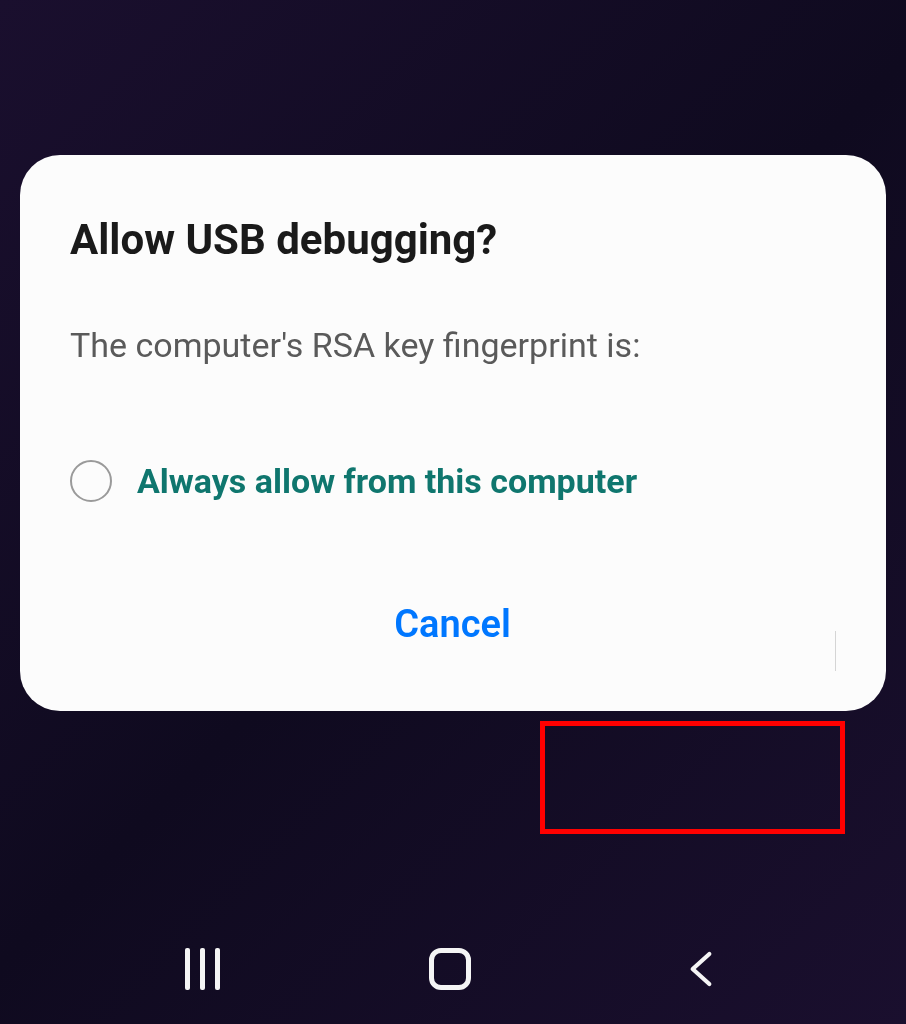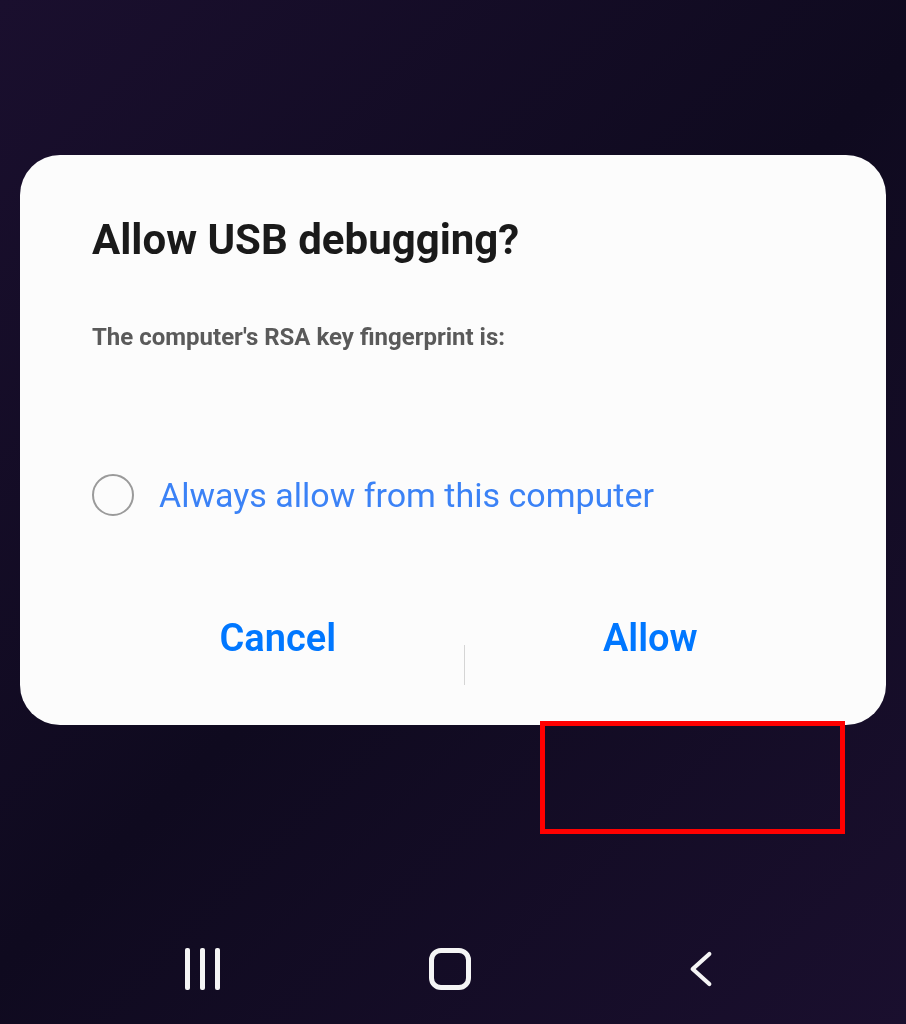--- a/index.html
+++ b/index.html
@@ -17,58 +17,58 @@
       overflow: hidden;
     }
     
     .dialog {
       position: absolute;
       top: 155px;
       left: 20px;
       right: 20px;
       background: #fcfcfc;
       border-radius: 40px;
-      padding: 60px 50px 40px 72px;
+      padding: 60px 50px 40px 50px;
     }
     
     .dialog-title {
       font-size: 42px;
       font-weight: 700;
       color: #1a1a1a;
       margin-bottom: 55px;
     }
     
     .dialog-message {
-      font-size: 24px;
+      font-size: 34px;
       color: #5a5a5a;
       line-height: 1.55;
-      margin-bottom: 81px;
-      font-weight: 700;
+      margin-bottom: 36px;
+      font-weight: 400;
     }
     
     .checkbox-row {
       display: flex;
       align-items: center;
       gap: 25px;
       margin-bottom: 75px;
     }
     
     .checkbox-circle {
       width: 42px;
       height: 42px;
       border: 2.5px solid #9a9a9a;
       border-radius: 50%;
       flex-shrink: 0;
       cursor: pointer;
     }
     
     .checkbox-label {
       font-size: 34px;
-      color: #3b82f6;
-      font-weight: 400;
+      color: #0f766e;
+      font-weight: 700;
     }
     
     .button-row {
       display: flex;
       align-items: flex-end;
       justify-content: center;
       gap: 0;
     }
     
     .dialog-button {
@@ -153,21 +153,20 @@
   <div class="dialog-message"><span>The computer's RSA key fingerprint is:</span><br><br></div>
 
   <div class="checkbox-row">
     <div class="checkbox-circle"></div>
     <span class="checkbox-label">Always allow from this computer</span>
   </div>
 
   <div class="button-row">
     <button class="dialog-button">Cancel</button>
     <div class="button-divider"></div>
-    <button class="dialog-button">Allow</button>
   </div>
 </div>
 
 <div class="highlight-box"></div>
 
 <div class="nav-bar">
   <div class="nav-icon">
     <div class="recents-icon">
       <span></span>
       <span></span>

